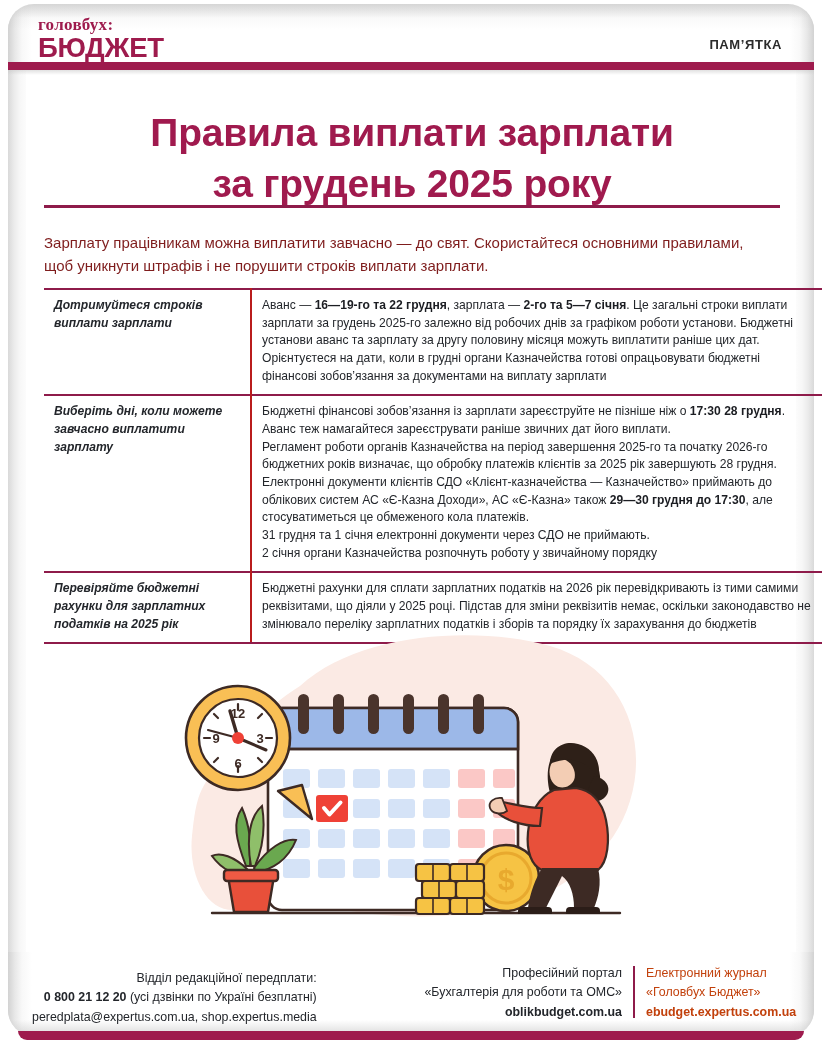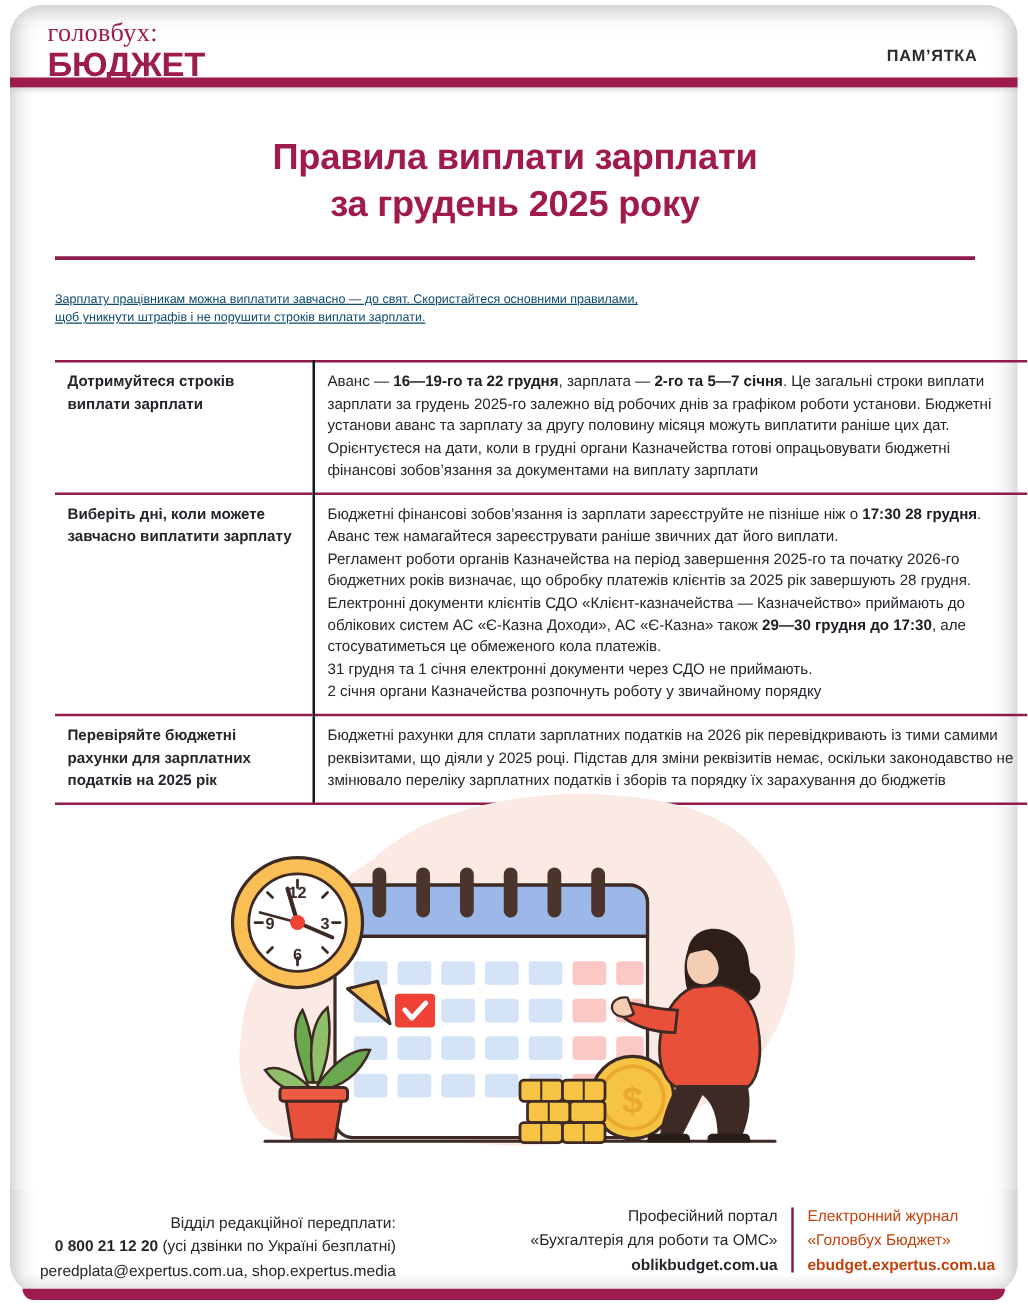--- a/index.html
+++ b/index.html
@@ -71,24 +71,25 @@
     pointer-events: none;
   }
   .logo {
     position: absolute;
     left: 30px;
     top: 12px;
     line-height: 1;
   }
   .logo-top {
     font-family: "Liberation Serif", "DejaVu Serif", serif;
-    font-size: 21px;
+    font-size: 17px;
     color: #9E1B4D;
     letter-spacing: 0.3px;
     display: block;
+    font-weight: bold;
   }
   .logo-bottom {
     font-family: "Liberation Sans", "DejaVu Sans", sans-serif;
     font-size: 27px;
     font-weight: bold;
     color: #9E1B4D;
     letter-spacing: -0.2px;
     display: block;
     margin-top: 2px;
     transform: scaleX(1.02);
@@ -123,45 +124,44 @@
 
   
   .title-wrap {
     position: absolute;
     left: 44px;
     top: 108px;
     width: 736px;
     text-align: center;
   }
   .title-line {
-    font-size: 29px;
+    font-size: 39px;
     font-weight: bold;
     color: #A01A4E;
     line-height: 1.30;
     letter-spacing: -0.2px;
   }
   .title-rule {
     position: absolute;
     left: 44px;
     top: 205px;
     width: 736px;
     height: 3px;
     background: #8E1B4A;
   }
 
   
   .intro {
     position: absolute;
     left: 44px;
     top: 232px;
     width: 740px;
-    font-size: 10px;
-    color: #0c4a6e;
+    font-size: 15px;
+    color: #7f1d1d;
     line-height: 1.52;
-    text-decoration: underline;
   }
 
   
   .tbl {
     position: absolute;
     left: 44px;
     top: 288px;
     width: 736px;
     border-collapse: collapse;
     table-layout: fixed;
@@ -173,23 +173,24 @@
     font-size: 12.1px;
     color: #23262b;
     line-height: 1.46;
   }
   .tbl tr:last-child td { border-bottom: 2px solid #8E1B4A; }
   .col-head {
     width: 186px;
     font-weight: bold;
     font-size: 12.6px;
     color: #1b1d22;
-    border-right: 2px solid #0f172a;
+    border-right: 2px solid #b91c1c;
     padding-left: 8px;
     line-height: 1.45;
+    font-style: italic;
   }
   .col-body { width: 550px; padding-left: 12px; margin-left: 32px; }
   .col-body p { margin: 0; }
   .b { font-weight: bold; color: #1b1d22; }
 
   
   .illu {
     position: absolute;
     left: 150px;
     top: 626px;

